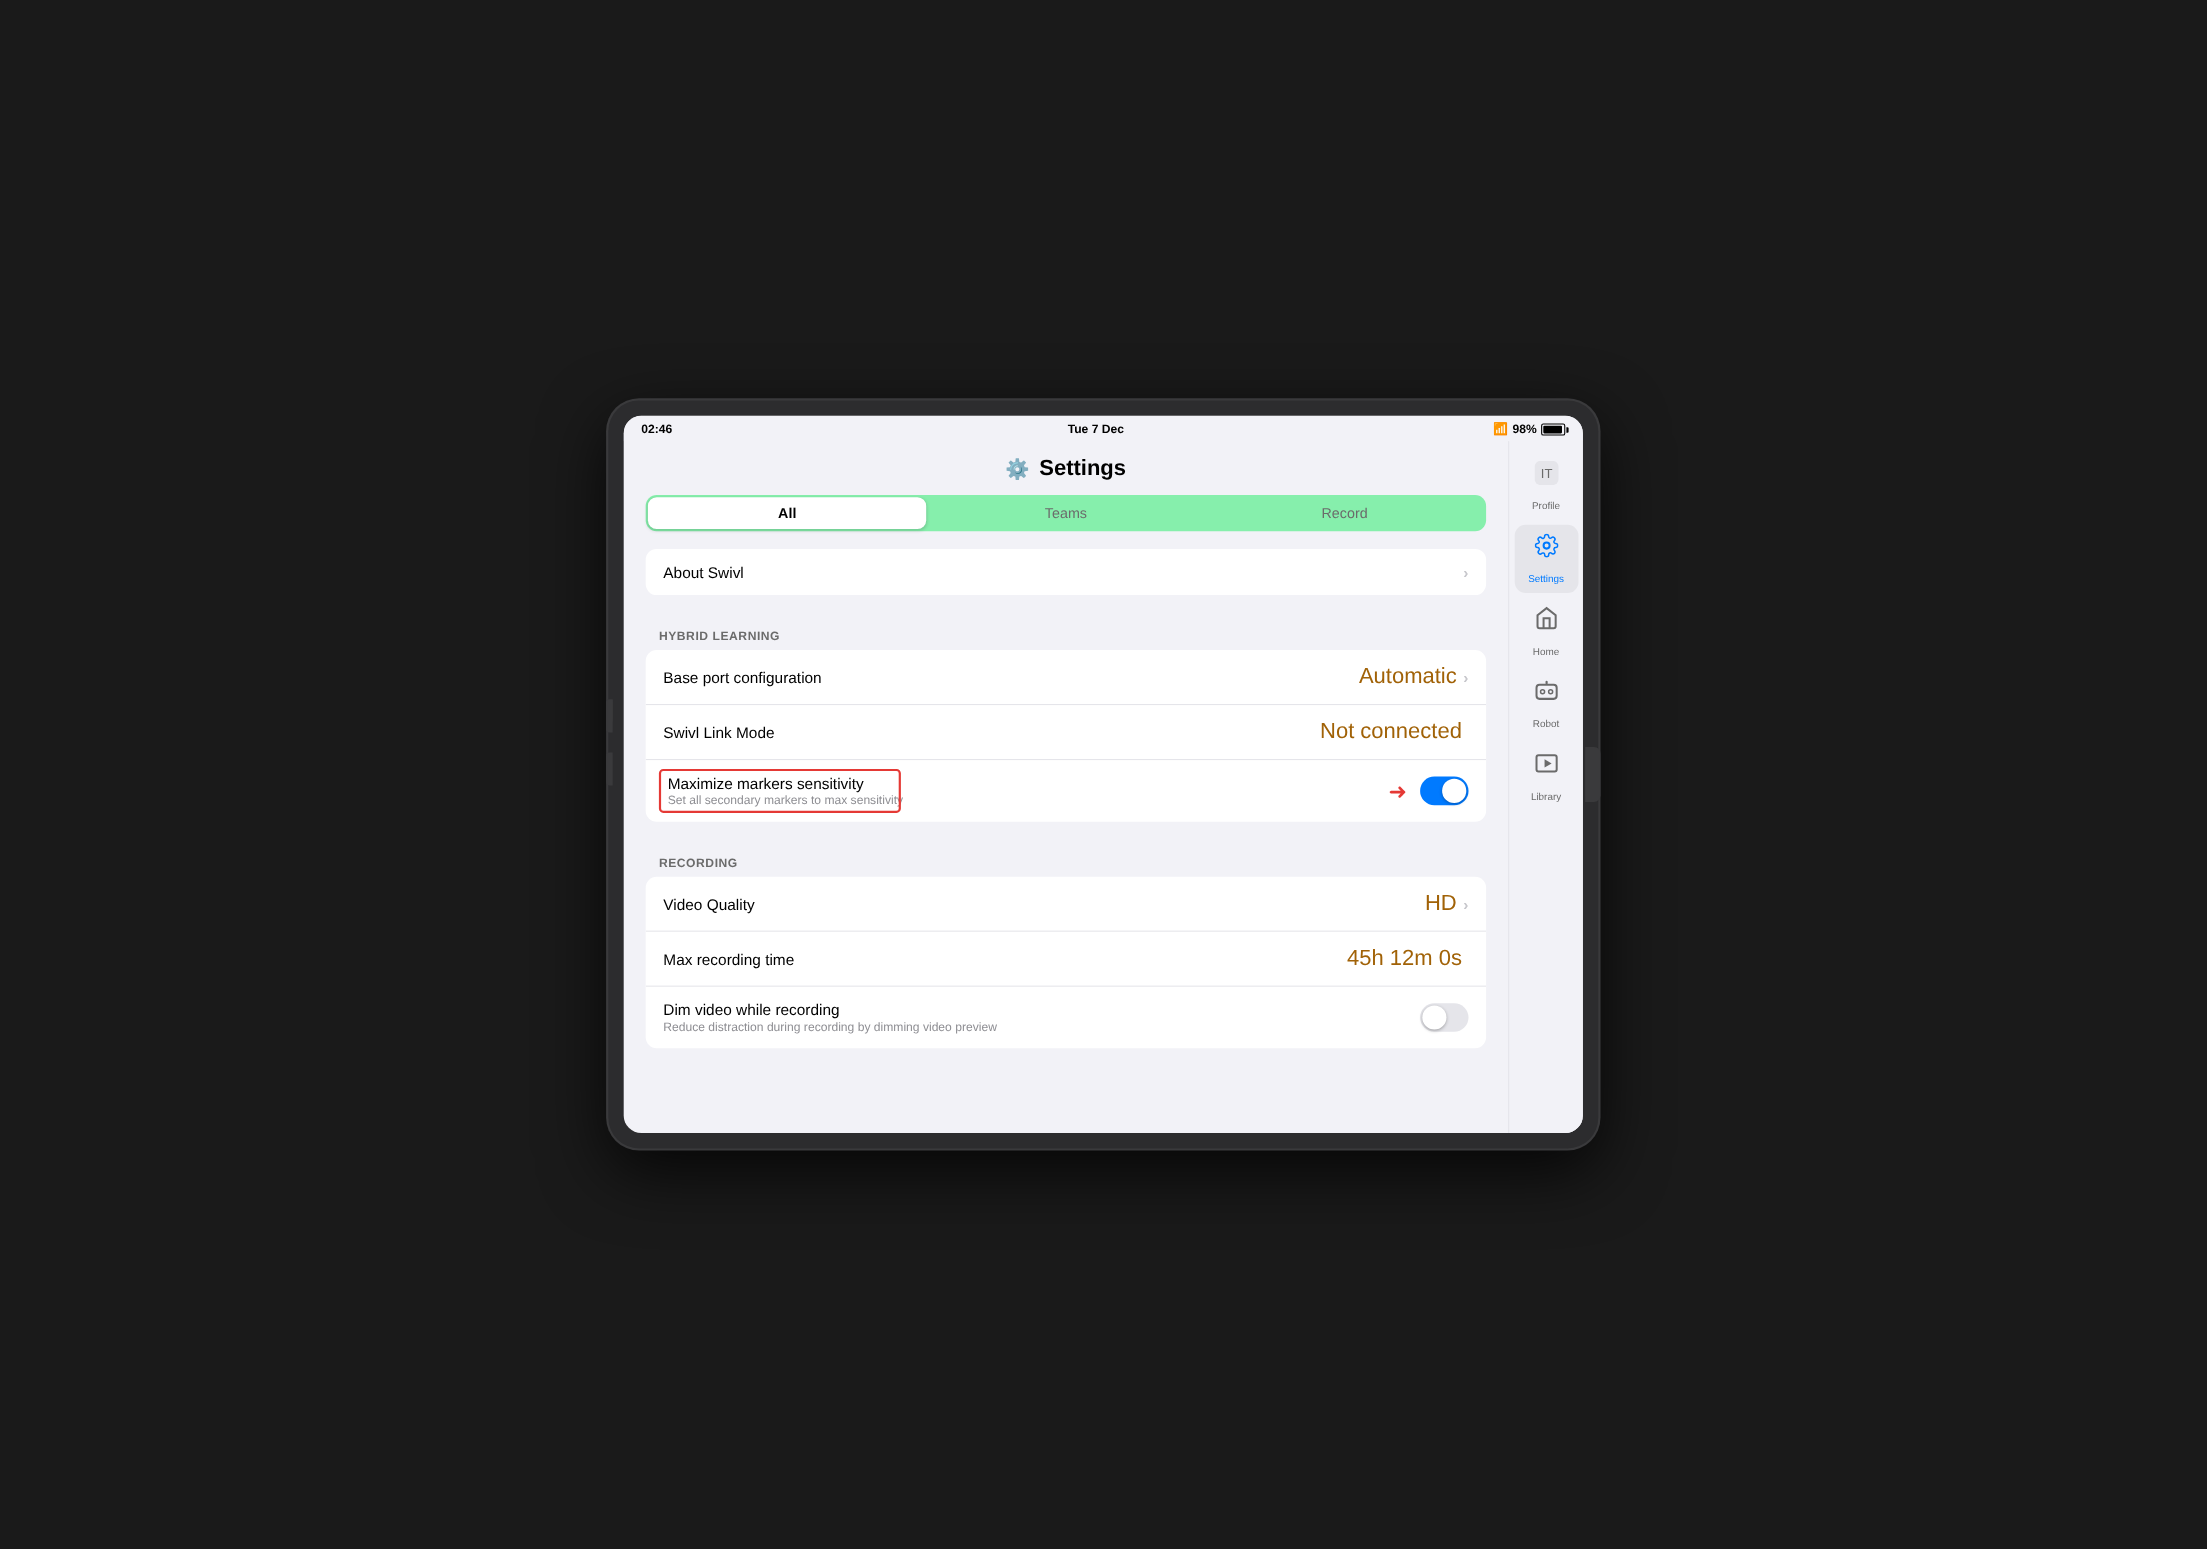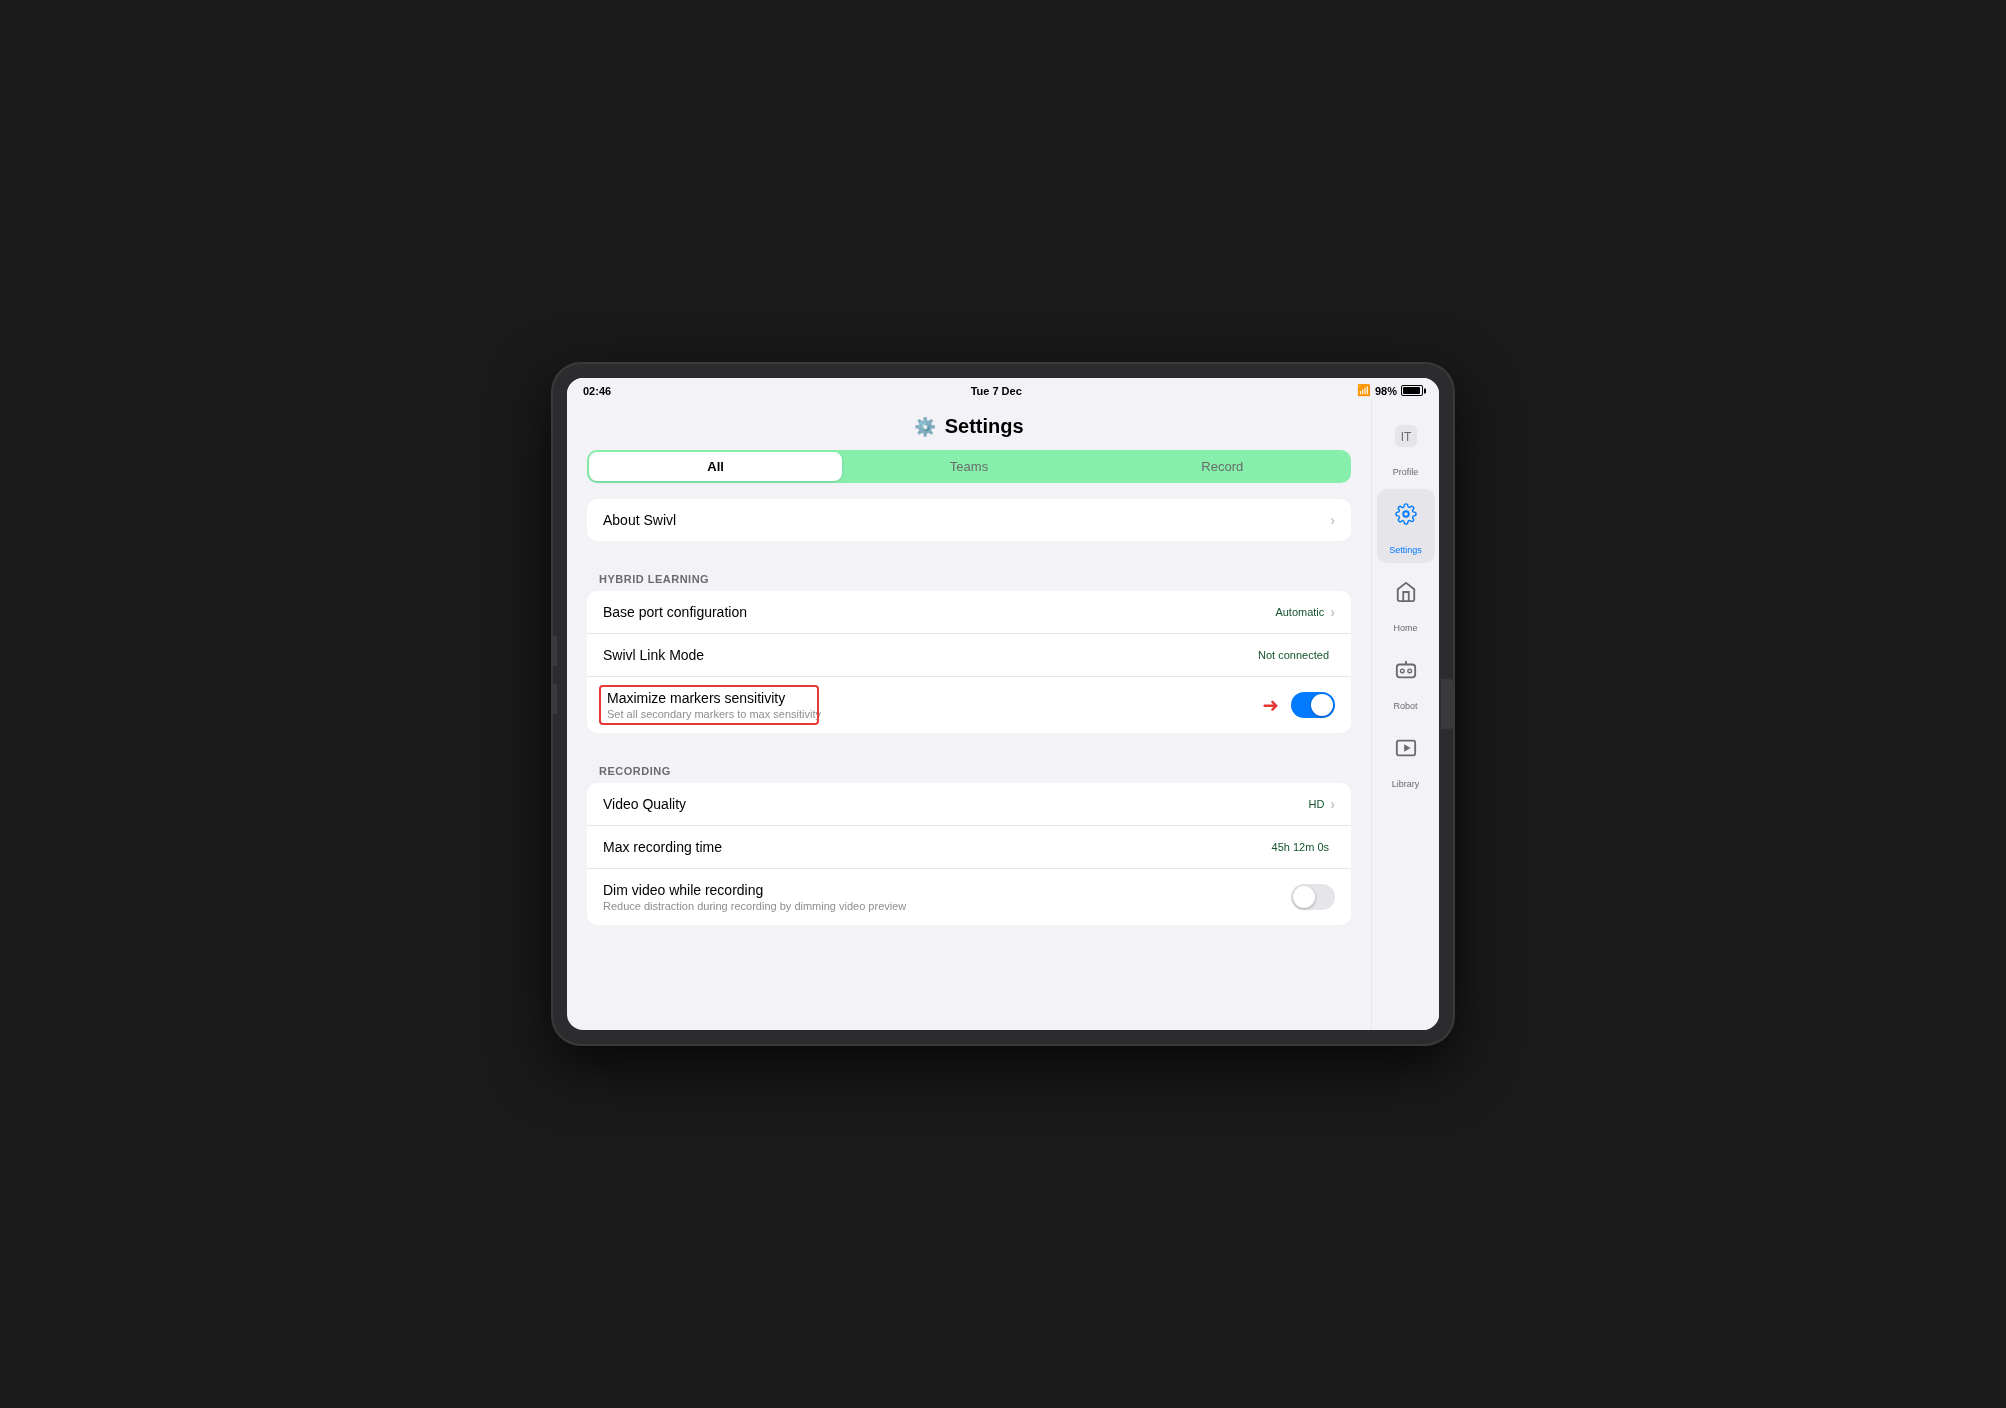--- a/index.html
+++ b/index.html
@@ -153,22 +153,22 @@
     .settings-row-title {
       font-size: 14px;
       color: #000;
     }
     .settings-row-subtitle {
       font-size: 11px;
       color: #8e8e93;
       margin-top: 2px;
     }
     .settings-row-value {
-      font-size: 11px;
-      color: #14532d;
+      font-size: 20px;
+      color: #a16207;
       margin-right: 6px;
     }
     .chevron {
       color: #c7c7cc;
       font-size: 14px;
       font-weight: 600;
     }
     
     .toggle {
       width: 44px;
@@ -230,24 +230,24 @@
       border-radius: 10px;
       cursor: pointer;
       width: 58px;
     }
     .sidebar-item.active { background: #e5e5ea; }
     .sidebar-icon {
       width: 28px;
       height: 28px;
       border-radius: 8px;
       display: flex;
-      align-items: flex-end;
+      align-items: flex-start;
       justify-content: center;
       font-size: 16px;
-      margin-bottom: 20px;
+      margin-bottom: 8px;
     }
     .sidebar-label {
       font-size: 9px;
       color: #6b6b6b;
       text-align: center;
     }
     .sidebar-item.active .sidebar-label { color: #007aff; }
     .sidebar-item.active .sidebar-icon { color: #007aff; }
     
     .home-btn {

